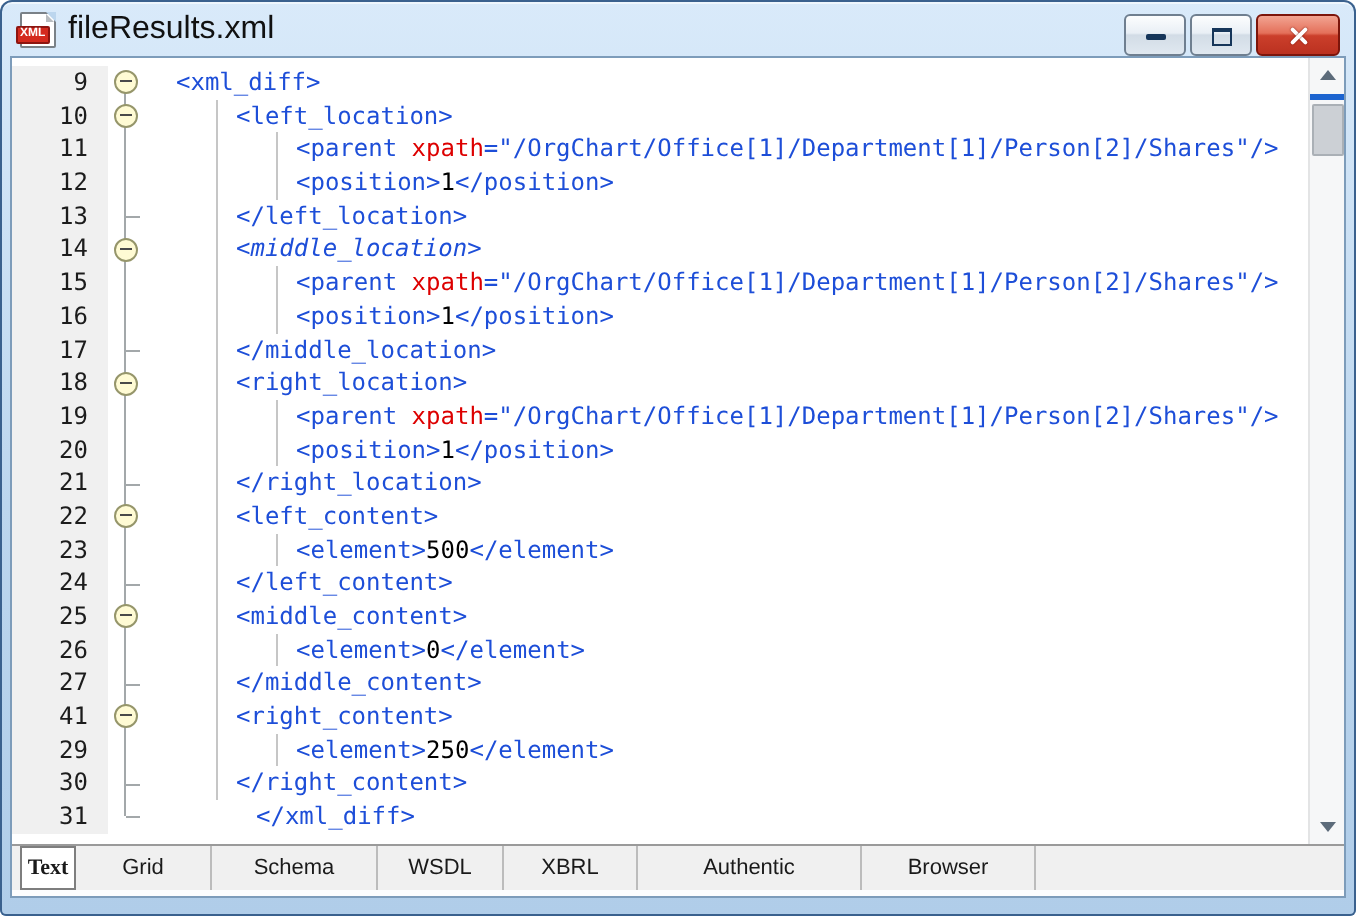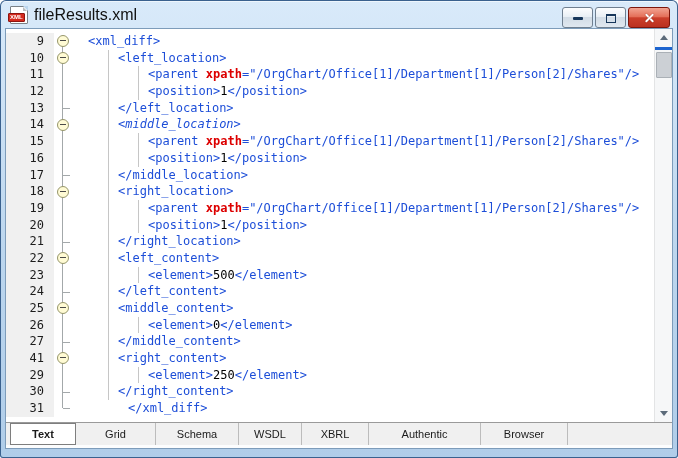--- a/index.html
+++ b/index.html
@@ -45,21 +45,21 @@
   .fold{width:26px;flex:0 0 auto;position:relative;background:#ffffff;}
   .fvline{position:absolute;left:8px;width:1px;background:#a3a8aa;}
   .fvline.full{top:0;bottom:0;} .fvline.lower{top:50%;bottom:0;} .fvline.upper{top:0;bottom:50%;}
   .fcircle{position:absolute;left:3px;top:50%;margin-top:-6px;width:10px;height:10px;
     border-radius:50%;background:#fffbd4;border:1px solid #96966b;}
   .fcircle::after{content:"";position:absolute;left:2px;top:4px;width:6px;height:1px;background:#4a4a4a;}
   .ftick{position:absolute;left:9px;top:50%;width:7px;height:1px;background:#a3a8aa;}
   .txt{position:relative;flex:1;white-space:pre;}
   .guide{position:absolute;top:0;bottom:0;width:1px;background:#c6c6c6;}
   .g1{left:28px;} .g2{left:58px;}
-  .tok-tag{color:#1d4ed8;} .tok-attr{color:#dd0000;font-weight:bold;} .tok-txt{color:#000000;}
+  .tok-tag{color:#1d4ed8;} .tok-attr{color:#dd0000;} .tok-txt{color:#000000;}
   
   .scrollbar{position:absolute;top:0;right:0;bottom:0;width:17px;background:#f6f7f8;
     border-left:1px solid #e3e4e5;}
   .sbtn{position:absolute;left:0;width:17px;height:17px;display:flex;align-items:center;
     justify-content:center;}
   .sb-up{top:0;} .sb-down{bottom:0;}
   .arr-up{width:0;height:0;border-left:4px solid transparent;border-right:4px solid transparent;
     border-bottom:5px solid #5c6b7a;}
   .arr-down{width:0;height:0;border-left:4px solid transparent;border-right:4px solid transparent;
     border-top:5px solid #5c6b7a;}
@@ -283,22 +283,22 @@
           <span class="arr-up"></span>
         </span>
         <span class="sb-marker"></span>
         <span class="sb-thumb"></span>
         <span class="sbtn sb-down">
           <span class="arr-down"></span>
         </span>
       </div>
     </div>
     <div class="tabbar" id="tabbar">
-        <div class="tab active" style="width: 66px;">Text</div>
-        <div class="tab" style="width: 80px;">Grid</div>
+        <div class="tab active" style="width: 28px; font-family: Liberation Serif, serif;">Text</div>
+        <div class="tab" style="width: 68px;">Grid</div>
         <div class="tab" style="width: 83px;">Schema</div>
         <div class="tab" style="width: 63px;">WSDL</div>
         <div class="tab" style="width: 67px;">XBRL</div>
         <div class="tab" style="width: 112px;">Authentic</div>
         <div class="tab" style="width: 87px;">Browser</div>
       </div>
     <div class="understrip"></div>
   </div>
 </div>
 

